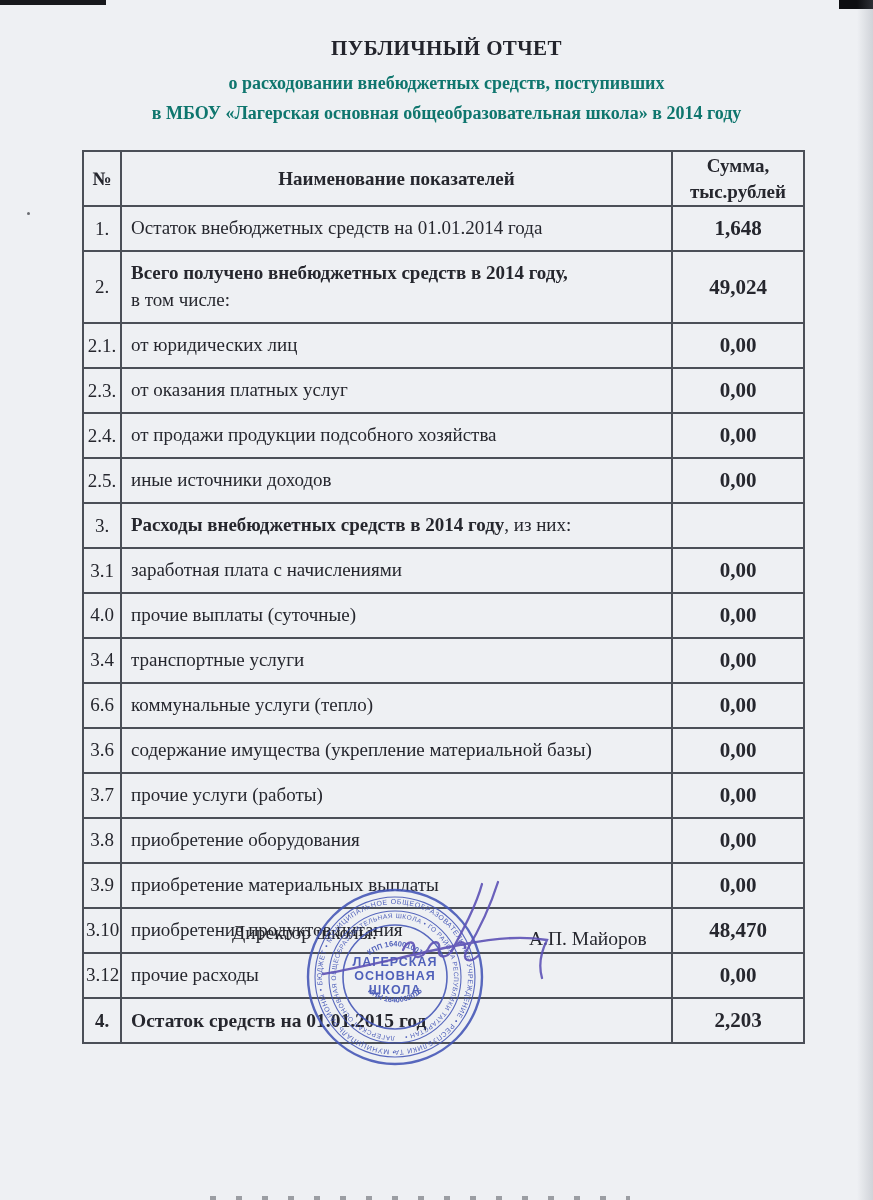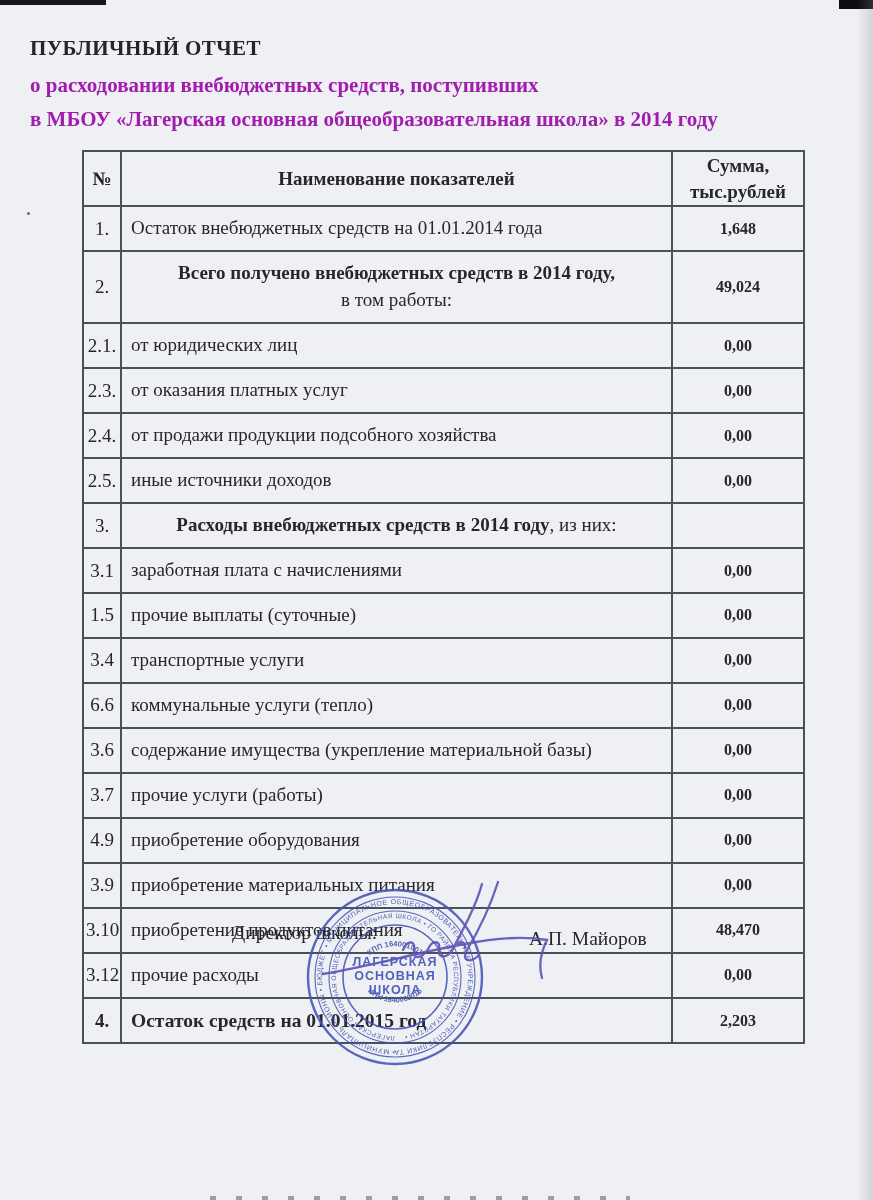--- a/index.html
+++ b/index.html
@@ -12,40 +12,40 @@
   .page{position:absolute;inset:0;}
   
   .art-top-left{position:absolute;left:0;top:0;width:106px;height:5px;background:#17181c;}
   .art-top-right{position:absolute;right:0;top:0;width:34px;height:9px;background:#0d0e11;}
   .art-right-shade{position:absolute;right:0;top:0;width:16px;height:100%;
     background:linear-gradient(to right,rgba(130,136,148,0),rgba(130,136,148,.28));}
   .art-bottom-speckle{position:absolute;left:210px;bottom:0;width:420px;height:4px;
     background:repeating-linear-gradient(to right,rgba(55,58,66,.45) 0 6px,rgba(55,58,66,0) 6px 26px);}
   .art-dot{position:absolute;left:27px;top:212px;width:3px;height:3px;background:#6a6c72;border-radius:50%;}
 
-  .doc-header{position:absolute;top:36px;left:0;width:100%;padding-left:30px;box-sizing:border-box;}
+  .doc-header{position:absolute;top:36px;left:0;width:100%;padding-left:20px;box-sizing:border-box;text-align:center;}
   .doc-title{margin:0;font-size:21px;font-weight:bold;letter-spacing:.4px;color:#23242c;}
-  .doc-sub{margin-top:12px;font-size:21px;font-weight:bold;color:#a21caf;}
+  .doc-sub{margin-top:12px;font-size:18px;font-weight:bold;color:#0f766e;}
   .doc-sub + .doc-sub{margin-top:9px;}
 
   table.report{
     position:absolute;left:82px;top:150px;width:721px;
     border-collapse:collapse;table-layout:fixed;
     font-size:19px;color:#26272e;
   }
   .report col.w-num{width:38px;}
   .report col.w-name{width:551px;}
   .report col.w-sum{width:132px;}
   .report th,.report td{border:2px solid #4b4f57;vertical-align:middle;padding:1px 2px;}
   .report thead th{height:50px;font-weight:bold;font-size:19px;text-align:center;line-height:1.35;}
   .report td.c-num{text-align:center;height:24px;}
   .report td.c-name{text-align:left;padding:8px 9px;line-height:1.42;}
-  .report td.c-sum{text-align:center;font-weight:bold;font-size:16px;}
+  .report td.c-sum{text-align:center;font-weight:bold;font-size:21px;}
   .report tr{height:28px;}
-  .report tr.section td.c-name{text-align:center;}
+  .report tr.section td.c-name{text-align:left;}
   .report tr.section .nm{font-weight:bold;}
   .report tr.section .l2{font-weight:normal;}
   .report tr.total td{font-weight:bold;}
   .report tr.total td.c-name{font-size:19.5px;}
 
   .footer{position:absolute;left:0;top:860px;width:100%;height:340px;}
   .director-label{position:absolute;left:232px;top:62px;font-size:19.5px;text-align:right;}
   .director-name{position:absolute;left:529px;top:68px;font-size:19.5px;}
   .stamp-svg{position:absolute;left:305px;top:27px;}
   .sig-svg{position:absolute;left:295px;top:12px;}
@@ -85,21 +85,21 @@
       </tr>
     </thead>
     <tbody id="report-body">
         <tr>
           <td class="c-num">1.</td>
           <td class="c-name"><span class="nm">Остаток внебюджетных средств на 01.01.2014 года</span></td>
           <td class="c-sum">1,648</td>
         </tr>
         <tr class="section">
           <td class="c-num">2.</td>
-          <td class="c-name"><span class="nm">Всего получено внебюджетных средств в 2014 году,</span><div class="l2">в том работы:</div></td>
+          <td class="c-name"><span class="nm">Всего получено внебюджетных средств в 2014 году,</span><div class="l2">в том числе:</div></td>
           <td class="c-sum">49,024</td>
         </tr>
         <tr>
           <td class="c-num">2.1.</td>
           <td class="c-name"><span class="nm">от юридических  лиц</span></td>
           <td class="c-sum">0,00</td>
         </tr>
         <tr>
           <td class="c-num">2.3.</td>
           <td class="c-name"><span class="nm">от оказания платных услуг</span></td>
@@ -119,21 +119,21 @@
           <td class="c-num">3.</td>
           <td class="c-name"><span class="nm">Расходы внебюджетных средств в 2014 году</span><span class="l2">, из них:</span></td>
           <td class="c-sum"></td>
         </tr>
         <tr>
           <td class="c-num">3.1</td>
           <td class="c-name"><span class="nm">заработная плата с начислениями</span></td>
           <td class="c-sum">0,00</td>
         </tr>
         <tr>
-          <td class="c-num">1.5</td>
+          <td class="c-num">4.0</td>
           <td class="c-name"><span class="nm">прочие выплаты (суточные)</span></td>
           <td class="c-sum">0,00</td>
         </tr>
         <tr>
           <td class="c-num">3.4</td>
           <td class="c-name"><span class="nm">транспортные услуги</span></td>
           <td class="c-sum">0,00</td>
         </tr>
         <tr>
           <td class="c-num">6.6</td>
@@ -144,27 +144,27 @@
           <td class="c-num">3.6</td>
           <td class="c-name"><span class="nm">содержание имущества (укрепление материальной базы)</span></td>
           <td class="c-sum">0,00</td>
         </tr>
         <tr>
           <td class="c-num">3.7</td>
           <td class="c-name"><span class="nm">прочие услуги (работы)</span></td>
           <td class="c-sum">0,00</td>
         </tr>
         <tr>
-          <td class="c-num">4.9</td>
+          <td class="c-num">3.8</td>
           <td class="c-name"><span class="nm">приобретение оборудования</span></td>
           <td class="c-sum">0,00</td>
         </tr>
         <tr>
           <td class="c-num">3.9</td>
-          <td class="c-name"><span class="nm">приобретение материальных питания</span></td>
+          <td class="c-name"><span class="nm">приобретение материальных выплаты</span></td>
           <td class="c-sum">0,00</td>
         </tr>
         <tr>
           <td class="c-num">3.10</td>
           <td class="c-name"><span class="nm">приобретение продуктов питания</span></td>
           <td class="c-sum">48,470</td>
         </tr>
         <tr>
           <td class="c-num">3.12</td>
           <td class="c-name"><span class="nm">прочие расходы</span></td>

